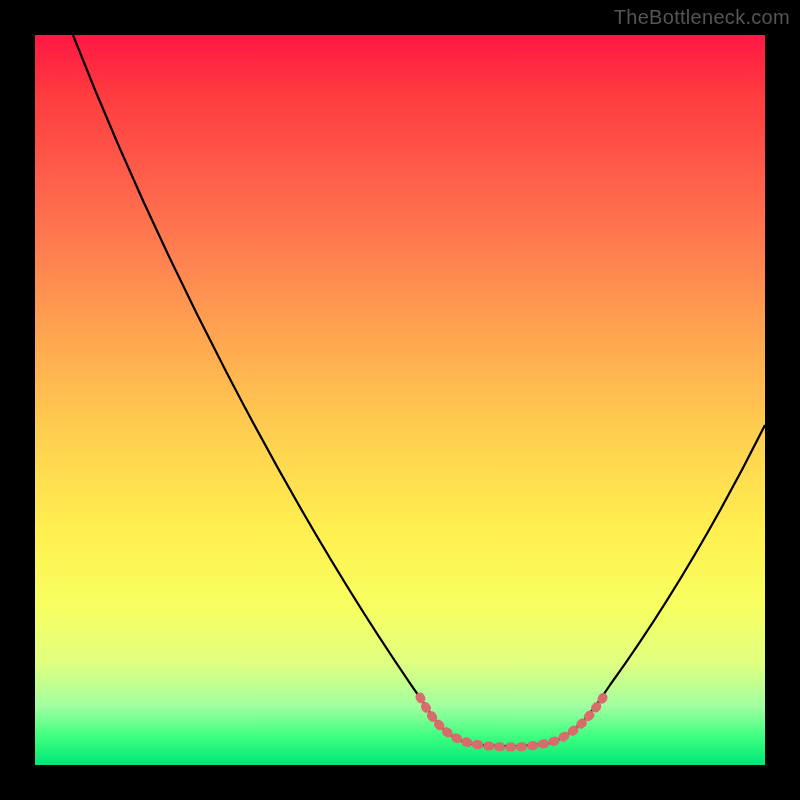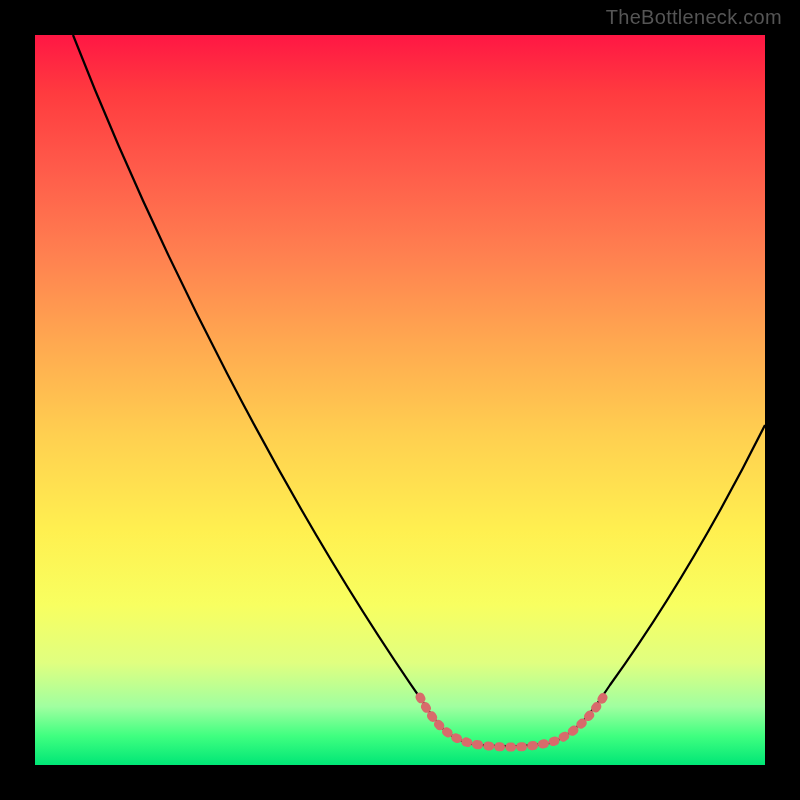--- a/index.html
+++ b/index.html
@@ -23,21 +23,21 @@
       #f8ff60 78%,
       #e0ff80 86%,
       #a0ffa0 92%,
       #40ff80 96%,
       #00e676 100%);
   }
 
   .watermark {
     position: absolute;
     top: 6px;
-    right: 18px;
+    right: 10px;
     color: #555;
     font-size: 20px;
     font-weight: 500;
     letter-spacing: 0.3px;
   }
 
   svg.curve {
     position: absolute;
     left: 35px;
     top: 35px;

